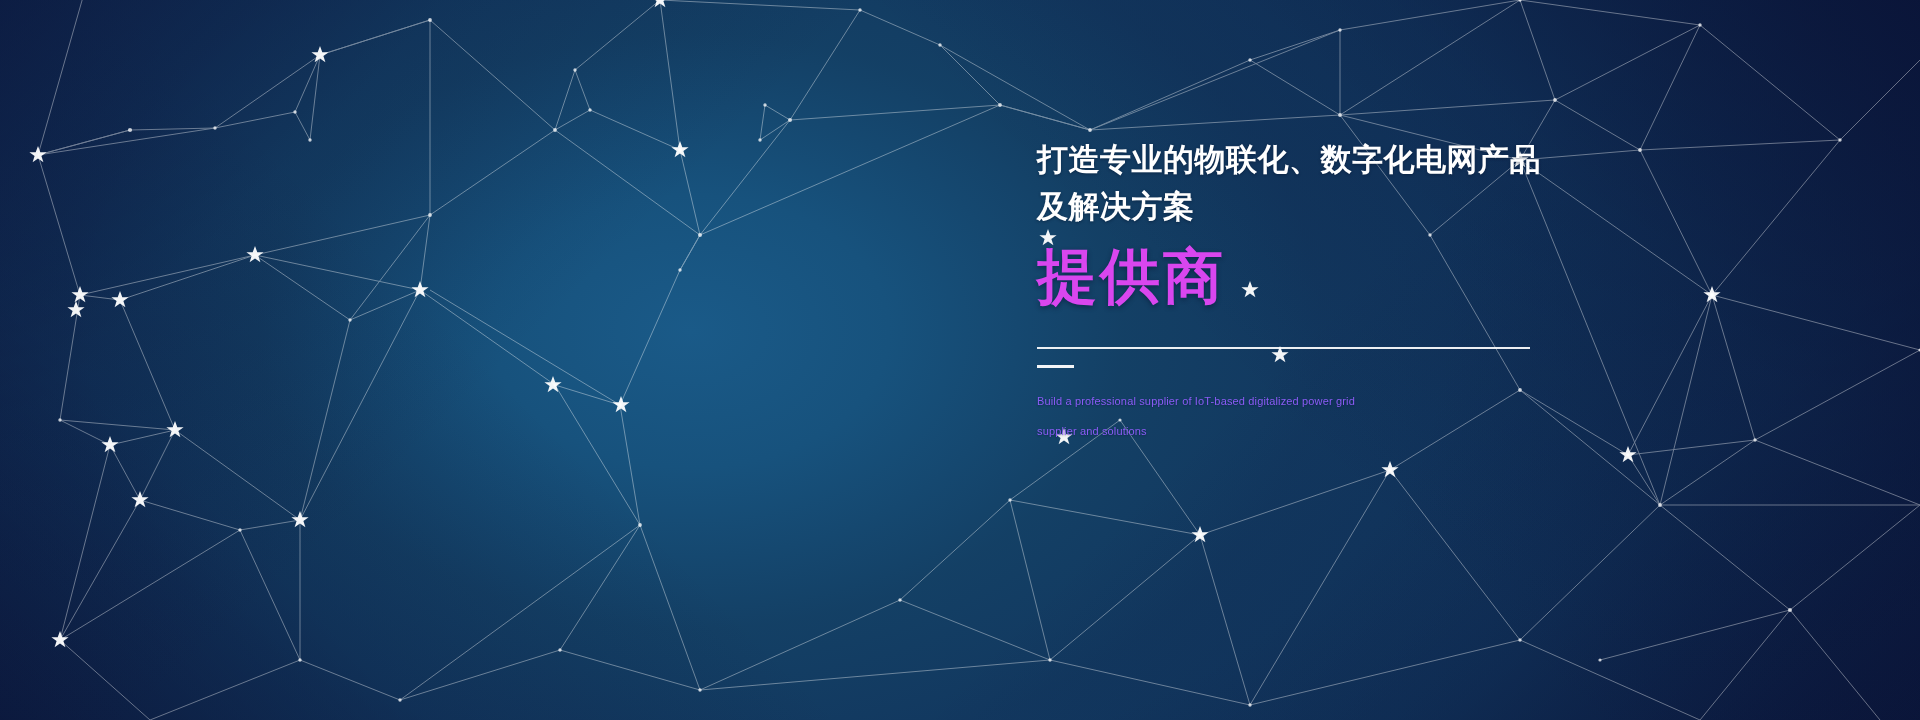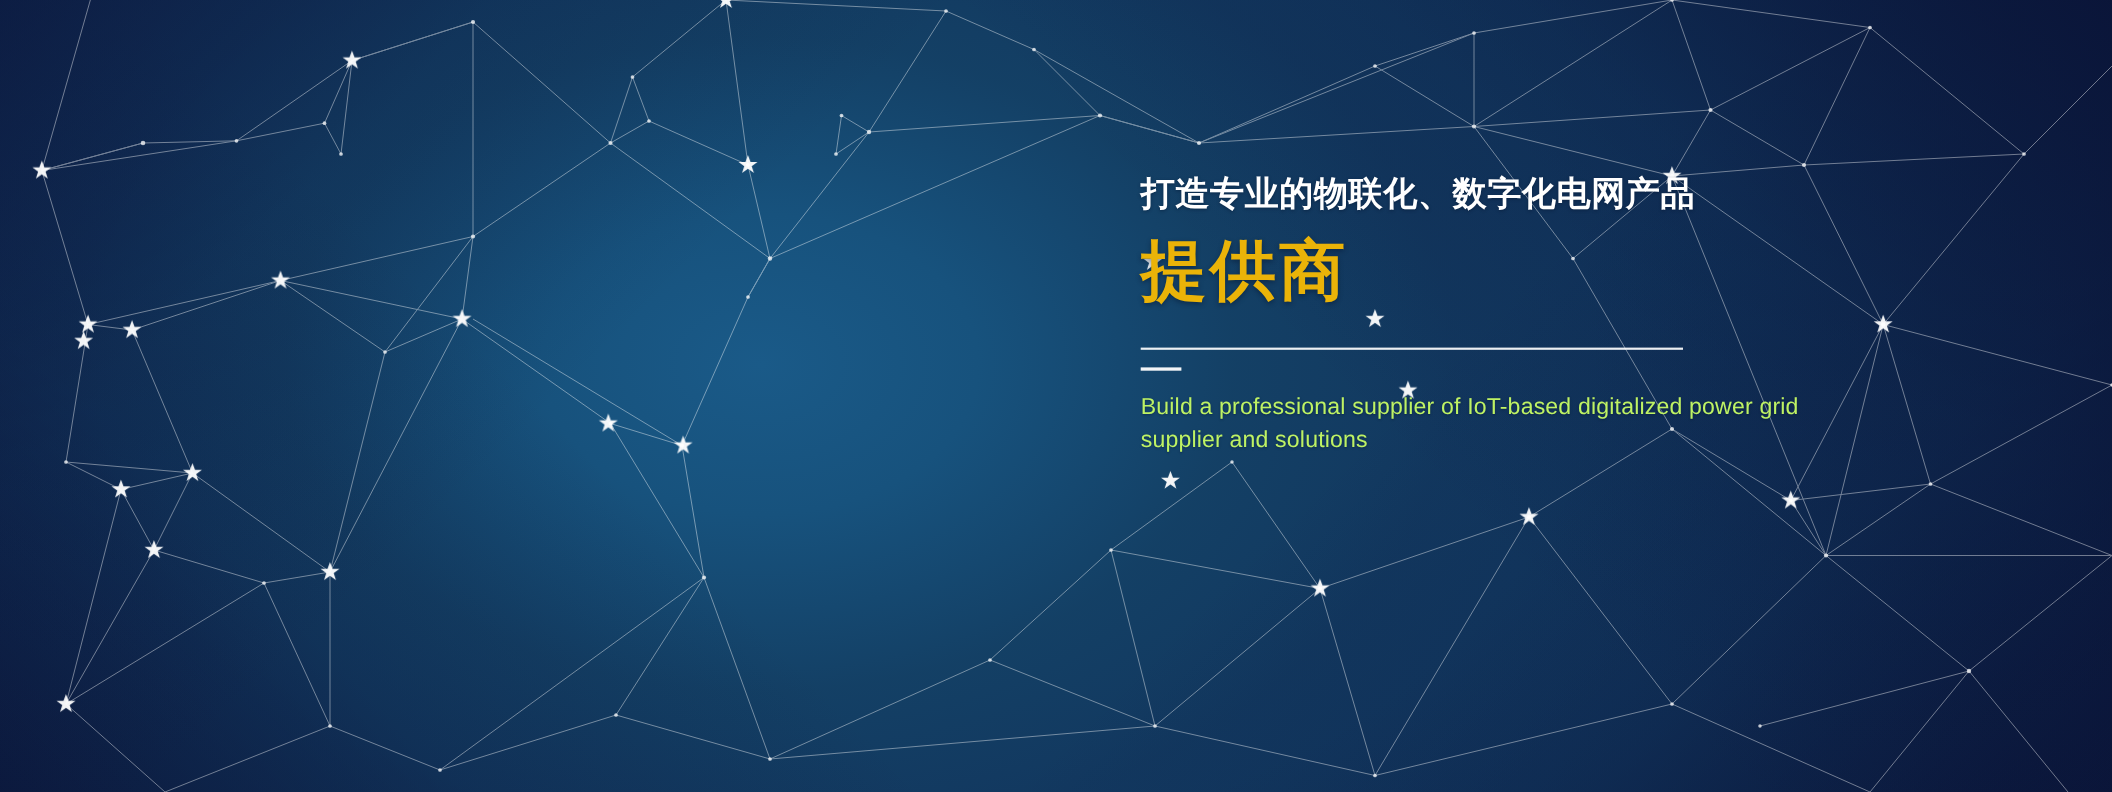--- a/index.html
+++ b/index.html
@@ -44,36 +44,36 @@
   
   .net { position:absolute; inset:0; }
   .net line { stroke:#ffffff; }
   .net .n-dot { fill:#ffffff; }
   .net .n-star { fill:#ffffff; }
 
   
   .copy {
     position:absolute;
     left:1037px;
-    top:152px;
+    top:136px;
     width:620px;
   }
 
   .headline {
     color:#ffffff;
     font-size:31px;
     line-height:47px;
     font-weight:700;
     letter-spacing:0.5px;
     text-shadow:0 1px 3px rgba(4,18,42,0.45);
     white-space:nowrap;
   }
 
   .bigtitle {
-    color:#eab308;
+    color:#d946ef;
     font-size:60px;
     line-height:74px;
     font-weight:800;
     letter-spacing:3px;
     margin-top:10px;
     text-shadow:0 2px 5px rgba(4,18,42,0.45);
   }
 
   .rule-wrap { margin-top:33px; }
   .rule-long {
@@ -83,22 +83,22 @@
   }
   .rule-short {
     width:37px; height:3px;
     background:#ffffff;
     margin-top:16px;
     opacity:0.95;
   }
 
   .subcopy {
     margin-top:18px;
-    color:#bef264;
-    font-size:21px;
+    color:#8b5cf6;
+    font-size:11px;
     line-height:30px;
     font-weight:400;
     letter-spacing:0.15px;
     text-shadow:0 1px 2px rgba(4,18,42,0.4);
   }
   .subcopy div { white-space:nowrap; }
 </style>
 </head>
 <body>
 
@@ -347,20 +347,21 @@
       <use href="#starshape" transform="translate(553,385)"></use>
       <use href="#starshape" transform="translate(621,405)"></use>
       <use href="#starshape" transform="translate(1200,535)"></use>
     </g>
   </svg>
 
   <div class="copy">
 
     <div class="headline">
       <div>打造专业的物联化、数字化电网产品</div>
+      <div>及解决方案</div>
     </div>
 
     <div class="bigtitle">提供商</div>
 
     <div class="rule-wrap">
       <div class="rule-long"></div>
       <div class="rule-short"></div>
     </div>
 
     <div class="subcopy">

